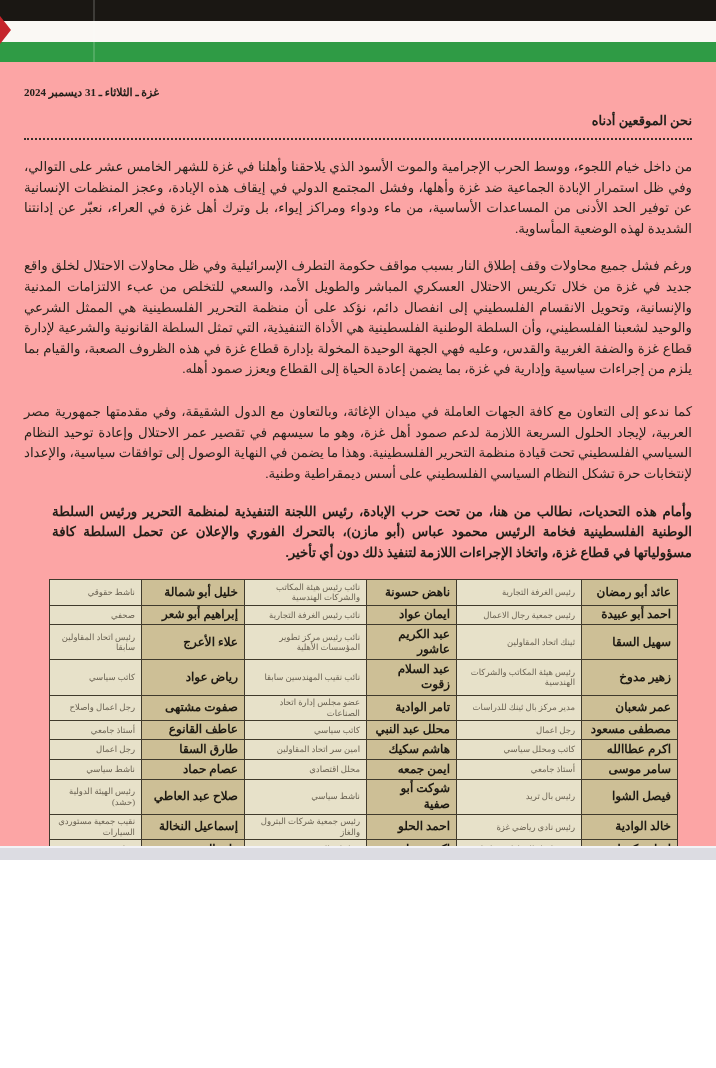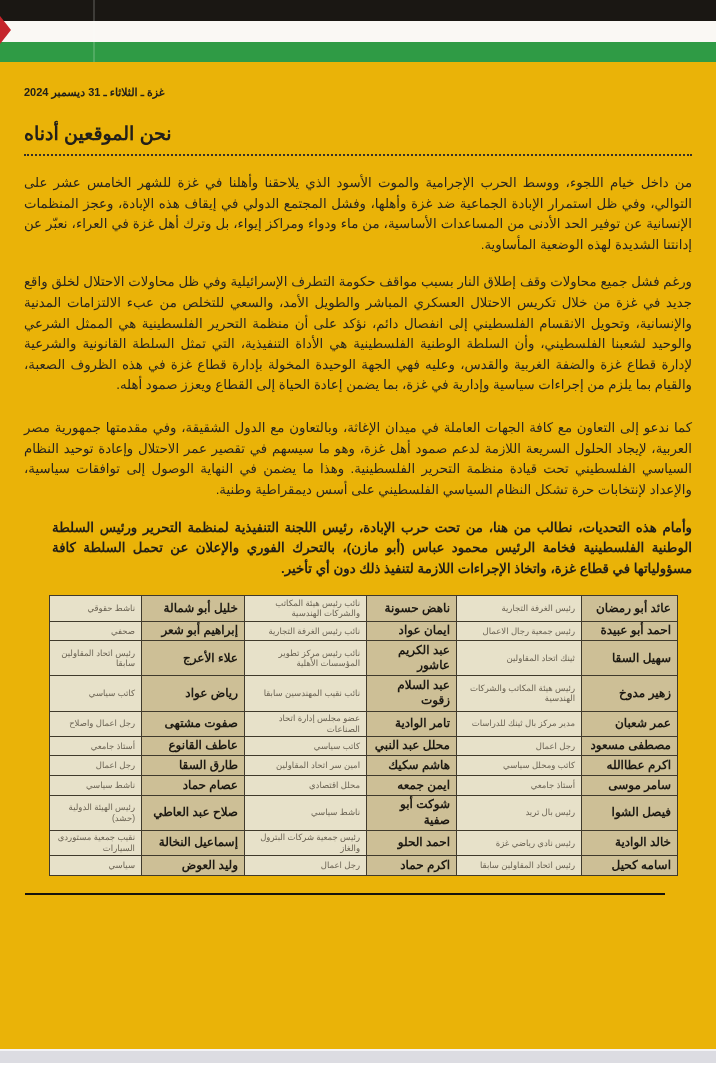--- a/index.html
+++ b/index.html
@@ -1,22 +1,22 @@
 <!DOCTYPE html>
 <html lang="ar" dir="rtl"><head>
 <meta charset="utf-8">
 <style>
   html,body{margin:0;padding:0;}
   .page{
     position:relative;
-    width:716px;height:1063px;
-    background:#eab308;
+    width:716px;height:860px;
+    background:#fca5a5;
     overflow:hidden;
     direction:rtl;
-    font-family:Liberation Sans, sans-serif;
+    font-family:Liberation Serif, serif;
     color:#2a251d;
   }
   
   .flag{position:relative;height:62px;width:716px;}
   .flag .stripe-black{height:21px;background:#1a1713;}
   .flag .stripe-white{height:21px;background:#faf8f4;}
   .flag .stripe-green{height:20px;background:#2f9b45;}
   .flag .red-triangle{
     position:absolute;left:0;top:16px;width:0;height:0;
     border-top:14px solid transparent;
@@ -35,23 +35,23 @@
     font-size:11px;font-weight:bold;
     color:#23201a;
   }
   .doc-title{
     margin-top:15px;
     text-align:center;
     font-size:21px;font-weight:bold;
     color:#1e1a14;
   }
   .doc-subtitle{
-    margin-top:23px;
-    text-align:left;
-    font-size:19px;font-weight:bold;
+    margin-top:14px;
+    text-align:right;
+    font-size:13px;font-weight:bold;
     color:#23201a;
   }
   .dotted-divider{
     margin-top:9px;
     border-bottom:2.6px dotted #35302a;
     height:0;
   }
   .body-par{
     margin:17px 0 0 0;
     font-size:13.3px;

